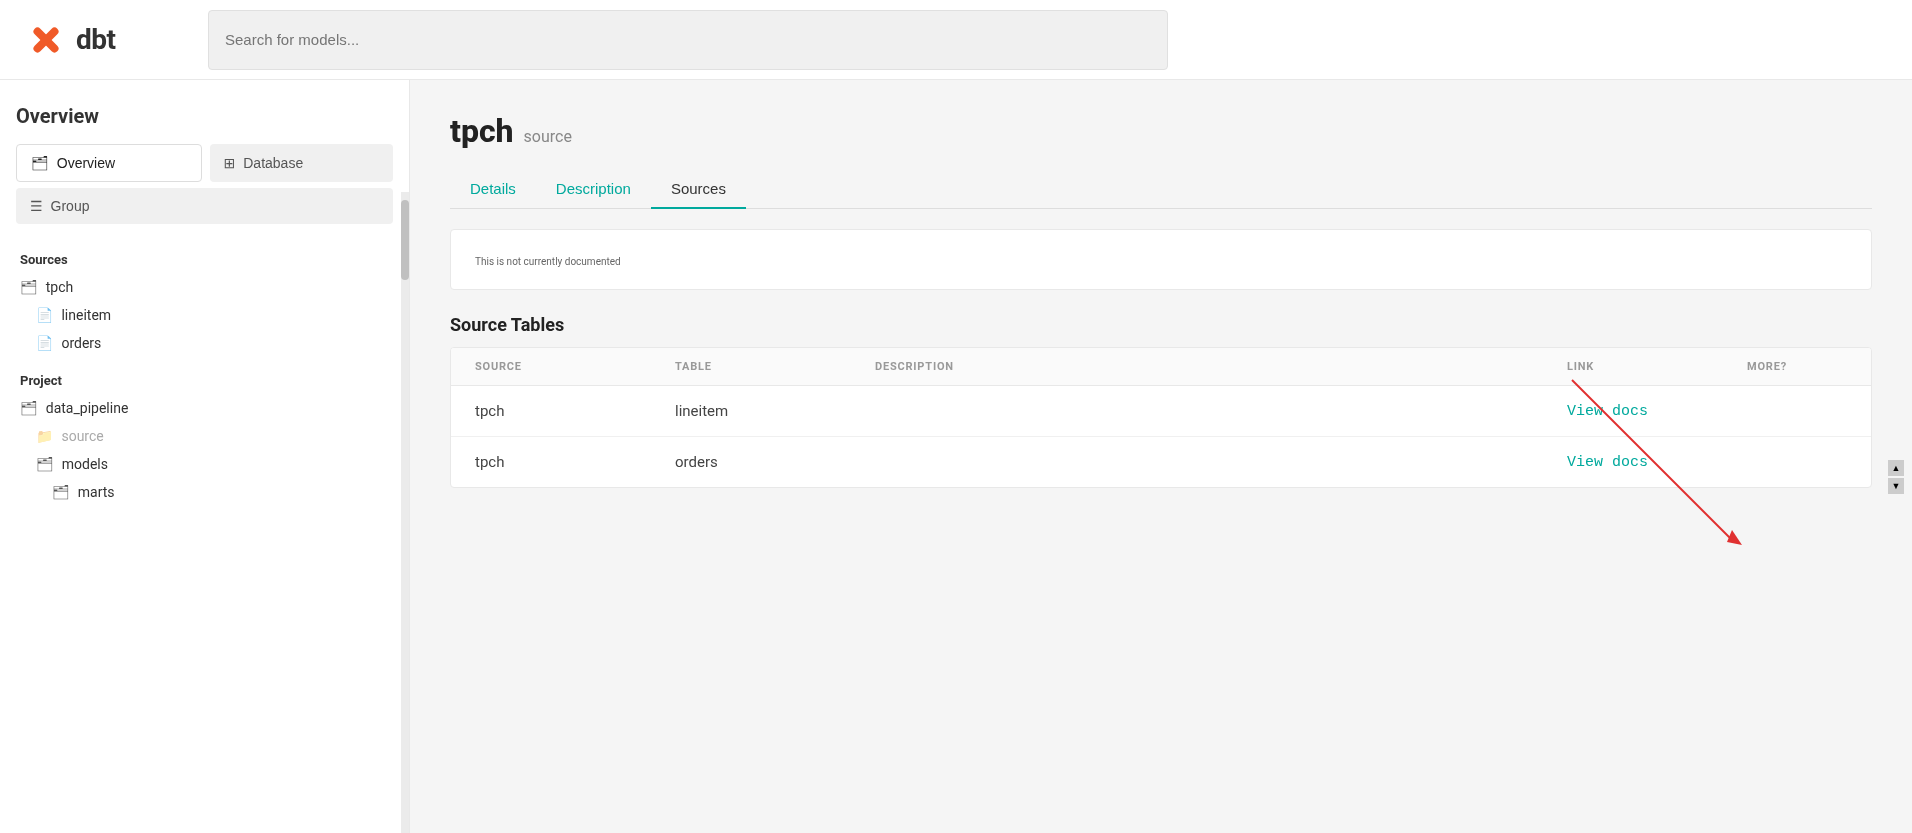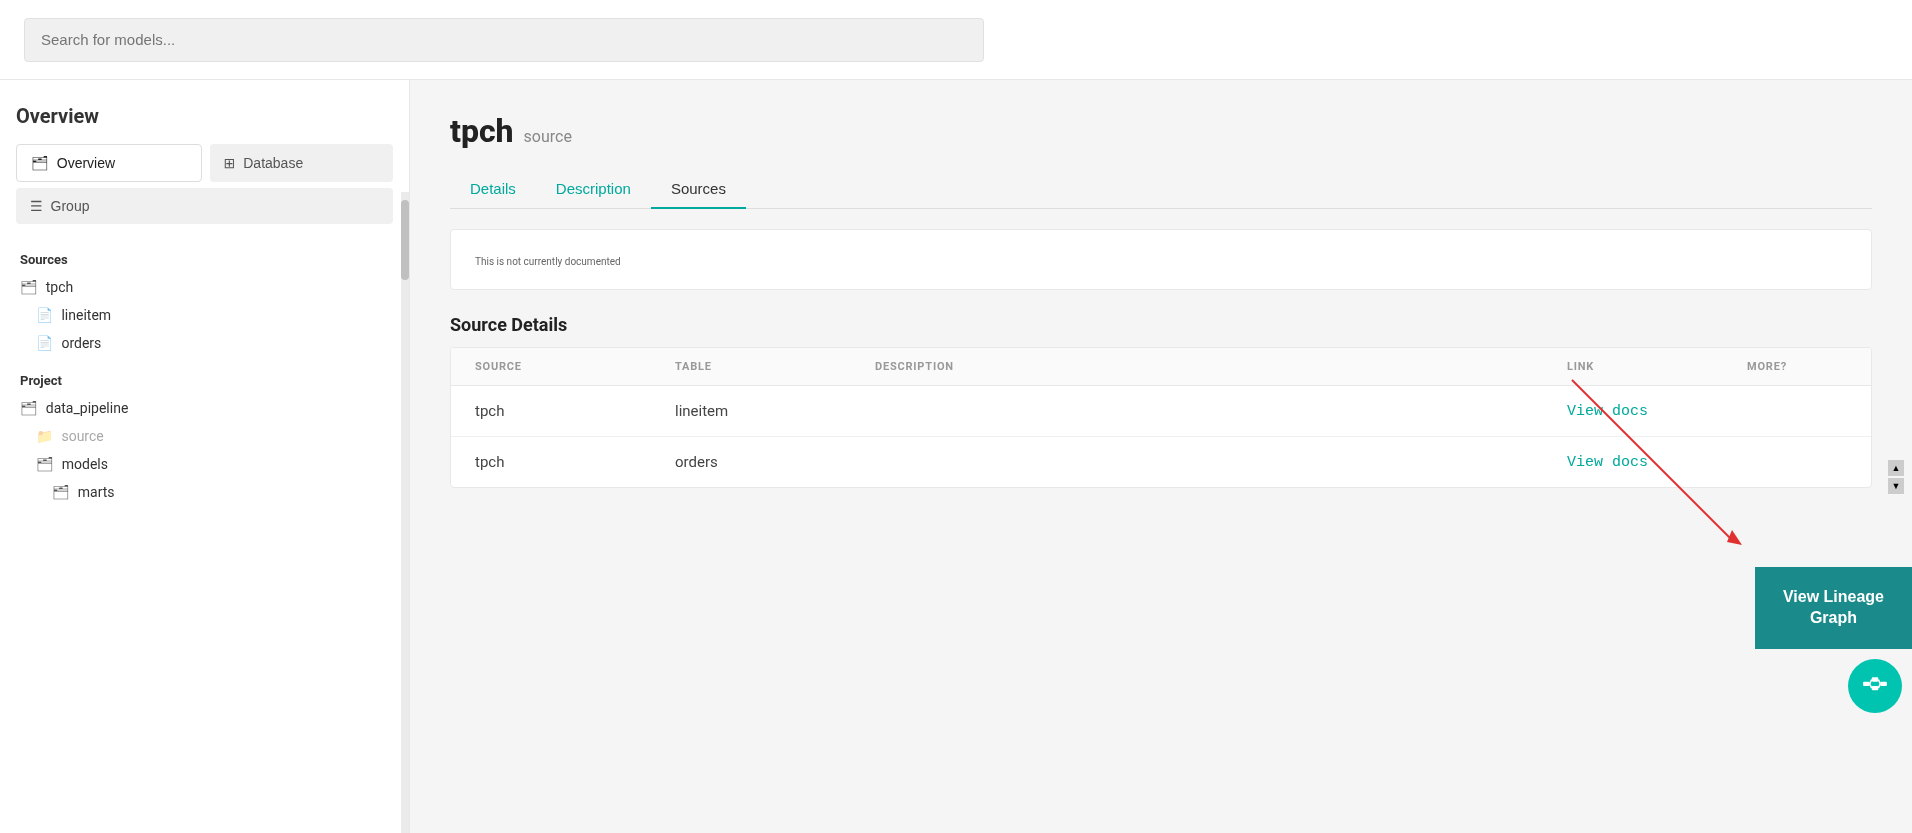--- a/index.html
+++ b/index.html
@@ -31,21 +31,21 @@
       font-weight: 700;
       color: #333;
       letter-spacing: -0.5px;
     }
     .search-bar {
       flex: 1;
       max-width: 960px;
       background: #f0f0f0;
       border: 1px solid #e0e0e0;
       border-radius: 4px;
-      height: 44px;
+      height: 60px;
       padding: 0 16px;
       font-size: 15px;
       color: #999;
       outline: none;
       cursor: text;
     }
 
     
     .main {
       display: flex;
@@ -277,20 +277,30 @@
 
     
     .sidebar-with-scroll {
       position: relative;
     }
   </style>
 </head>
 <body>
 
 <div class="header">
+  <div class="logo-area">
+
+    <svg class="logo-icon" viewBox="0 0 44 44" xmlns="http://www.w3.org/2000/svg">
+      <polygon points="22,4 38,13 38,31 22,40 6,31 6,13" fill="#FF6347" opacity="0"></polygon>
+
+      <rect x="18" y="6" width="8" height="32" rx="4" fill="#f05a28" transform="rotate(-45 22 22)"></rect>
+      <rect x="18" y="6" width="8" height="32" rx="4" fill="#f05a28" transform="rotate(45 22 22)"></rect>
+    </svg>
+    <span class="logo-text">dbt</span>
+  </div>
   <input class="search-bar" type="text" placeholder="Search for models..." style="">
 </div>
 
 <div class="main">
 
   <div class="sidebar sidebar-with-scroll">
 
     <div style="width:8px; background:#ccc; height:12px; position:absolute; right:0; top:112px; border-radius:2px;"></div>
 
     <div class="sidebar-scroll">
@@ -363,21 +373,21 @@
     <div class="tabs">
       <button class="tab">Details</button>
       <button class="tab">Description</button>
       <button class="tab active">Sources</button>
     </div>
 
     <div class="info-box">
       <span class="info-text">This is not currently documented</span>
     </div>
 
-    <div class="source-tables-title">Source Details</div>
+    <div class="source-tables-title">Source Tables</div>
 
     <div class="table-container">
       <div class="table-header">
         <span class="table-header-cell">SOURCE</span>
         <span class="table-header-cell">TABLE</span>
         <span class="table-header-cell">DESCRIPTION</span>
         <span class="table-header-cell">LINK</span>
         <span class="table-header-cell">MORE?</span>
       </div>
 
@@ -403,31 +413,14 @@
       <polygon points="220,170 230,185 215,182" fill="#e03030"></polygon>
     </svg>
 
     <div style="position:fixed; right:8px; top:460px; display:flex; flex-direction:column; gap:2px;">
       <div style="width:16px; height:16px; background:#ccc; display:flex; align-items:center; justify-content:center; cursor:pointer; font-size:9px;">▲</div>
       <div style="width:16px; height:16px; background:#ccc; display:flex; align-items:center; justify-content:center; cursor:pointer; font-size:9px;">▼</div>
     </div>
 
   </div>
 
-  <div style="position:fixed; right:0; bottom:120px; display:flex; flex-direction:column; align-items:flex-end; gap:10px;">
-    <button class="view-lineage-btn">
-      <span>View Lineage<br>Graph</span>
-    </button>
-    <button class="lineage-icon-btn" style="margin-right: 10px;">
-      <svg viewBox="0 0 24 24" fill="none" stroke="white" stroke-width="2">
-        <rect x="1" y="8" width="6" height="4" rx="1" fill="white" stroke="none"></rect>
-        <rect x="9" y="4" width="6" height="4" rx="1" fill="white" stroke="none"></rect>
-        <rect x="9" y="12" width="6" height="4" rx="1" fill="white" stroke="none"></rect>
-        <rect x="17" y="8" width="6" height="4" rx="1" fill="white" stroke="none"></rect>
-        <line x1="7" y1="10" x2="9" y2="6" stroke="white" stroke-width="1.5"></line>
-        <line x1="7" y1="10" x2="9" y2="14" stroke="white" stroke-width="1.5"></line>
-        <line x1="15" y1="6" x2="17" y2="10" stroke="white" stroke-width="1.5"></line>
-        <line x1="15" y1="14" x2="17" y2="10" stroke="white" stroke-width="1.5"></line>
-      </svg>
-    </button>
-  </div>
 
 </div>
 
 </body></html>

